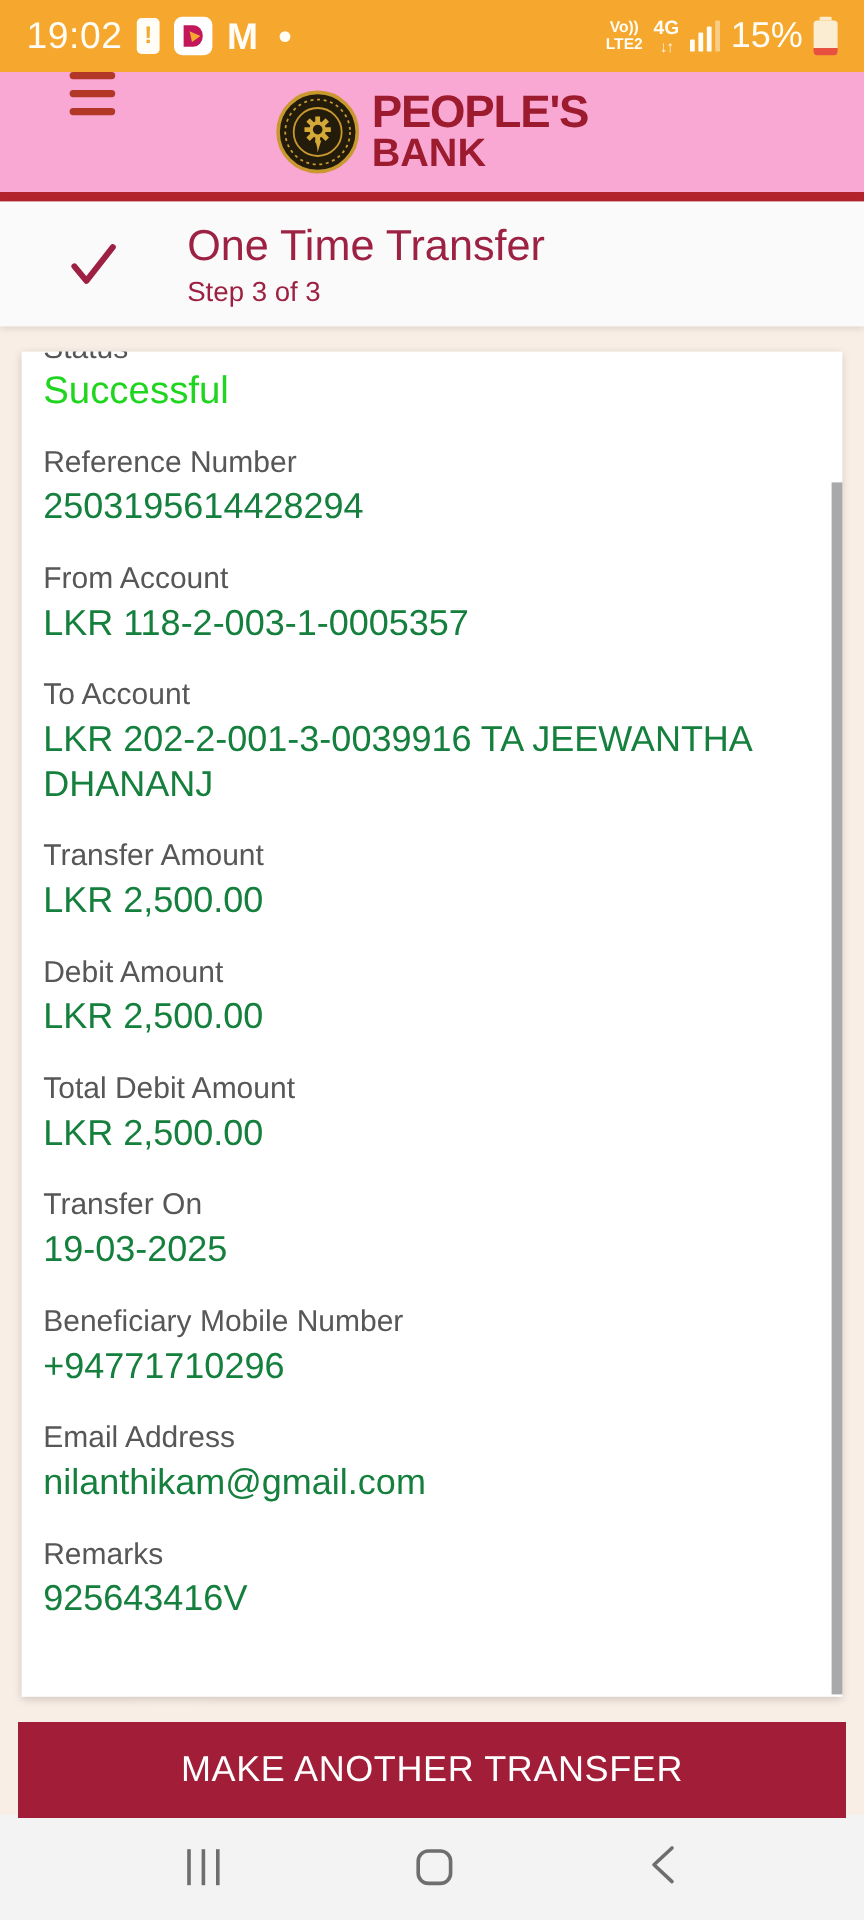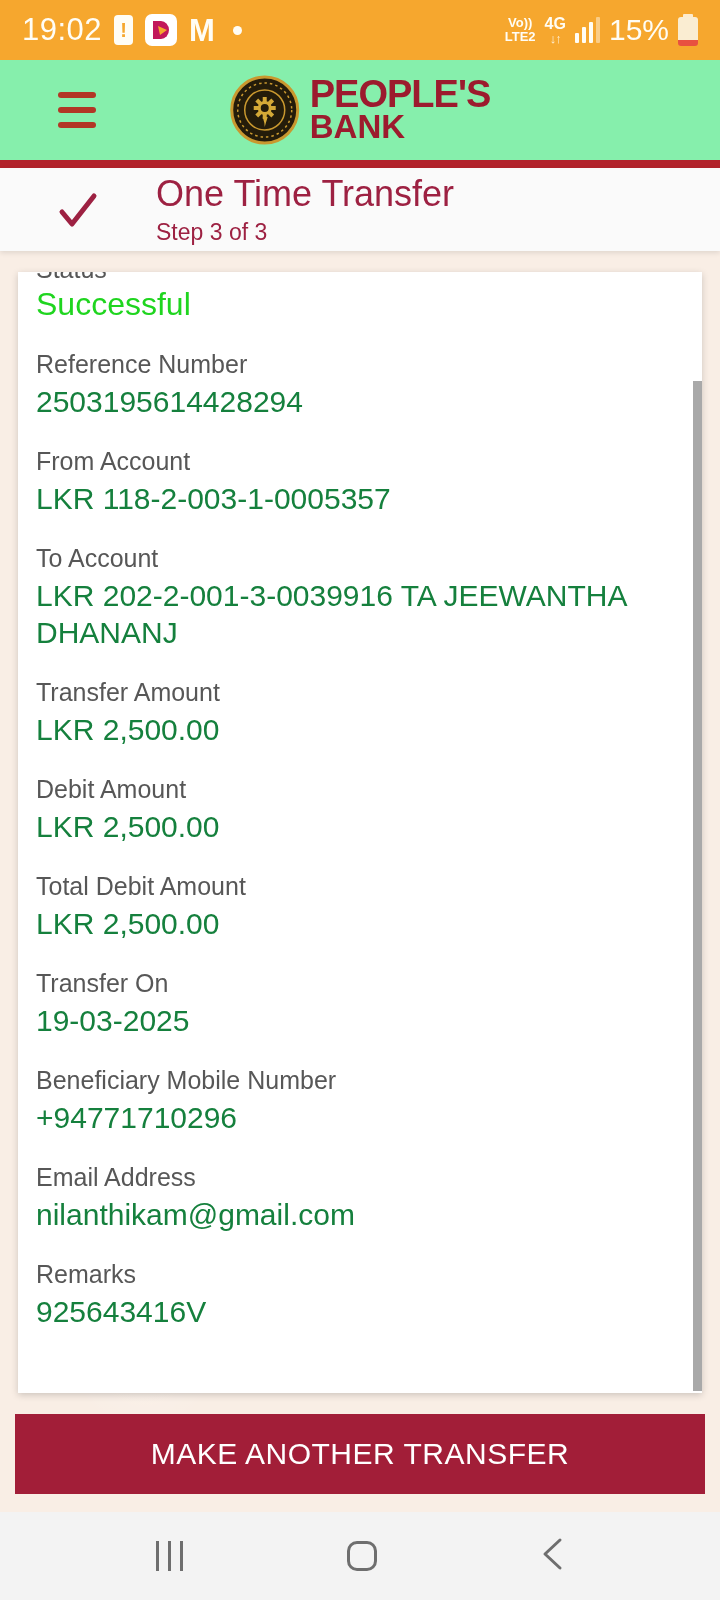--- a/index.html
+++ b/index.html
@@ -42,37 +42,37 @@
   .sb-pct { font-size:30px; }
   .batt-right { display:flex; flex-direction:column; align-items:center; }
   .batt-cap { width:10px; height:3px; background:rgba(255,253,245,.8); border-radius:1px 1px 0 0; }
   .batt-body {
     width:20px; height:29px; border-radius:3px;
     background:linear-gradient(to top, #E85140 0 22%, #FAEDD2 22% 100%);
   }
 
   
   .appbar {
-    height:100px; background:#86efac; flex-shrink:0;
-    display:flex; align-items:center; padding:0 40px; position:relative;
+    height:100px; background:#f9a8d4; flex-shrink:0;
+    display:flex; padding:0 40px; position:relative;
   }
   .hamburger { width:38px; display:flex; flex-direction:column; gap:9px; cursor:pointer; margin-left:18px; }
   .hamburger i { display:block; height:6px; border-radius:3px; background:#B23726; }
   .logo { position:absolute; left:50%; top:50%; transform:translate(-50%,-50%);
     display:flex; align-items:center; gap:10px; }
   .emblem-wrap { width:70px; height:70px; }
   .logo-text { display:flex; flex-direction:column; line-height:.92; }
   .logo-text .l1 { font-size:38px; font-weight:bold; color:#9C1B2E; letter-spacing:-1px; }
   .logo-text .l2 { font-size:33px; font-weight:bold; color:#9C1B2E; letter-spacing:0px; }
 
   .redstrip { height:8px; background:#B2232B; flex-shrink:0; }
 
   
   .titlebar {
-    height:83px; background:#FAFAFA; flex-shrink:0;
+    height:104px; background:#FAFAFA; flex-shrink:0;
     display:flex; align-items:center; position:relative; z-index:2;
     box-shadow:0 2px 5px rgba(0,0,0,.10);
   }
   .check-wrap { width:156px; display:flex; justify-content:center; }
   .title-block { display:flex; flex-direction:column; gap:4px; }
   .page-title { font-size:36px; color:#9D2142; }
   .page-step  { font-size:23px; color:#9D2142; }
 
   
   .content { flex:1; position:relative; background:#F9EEE5; }

